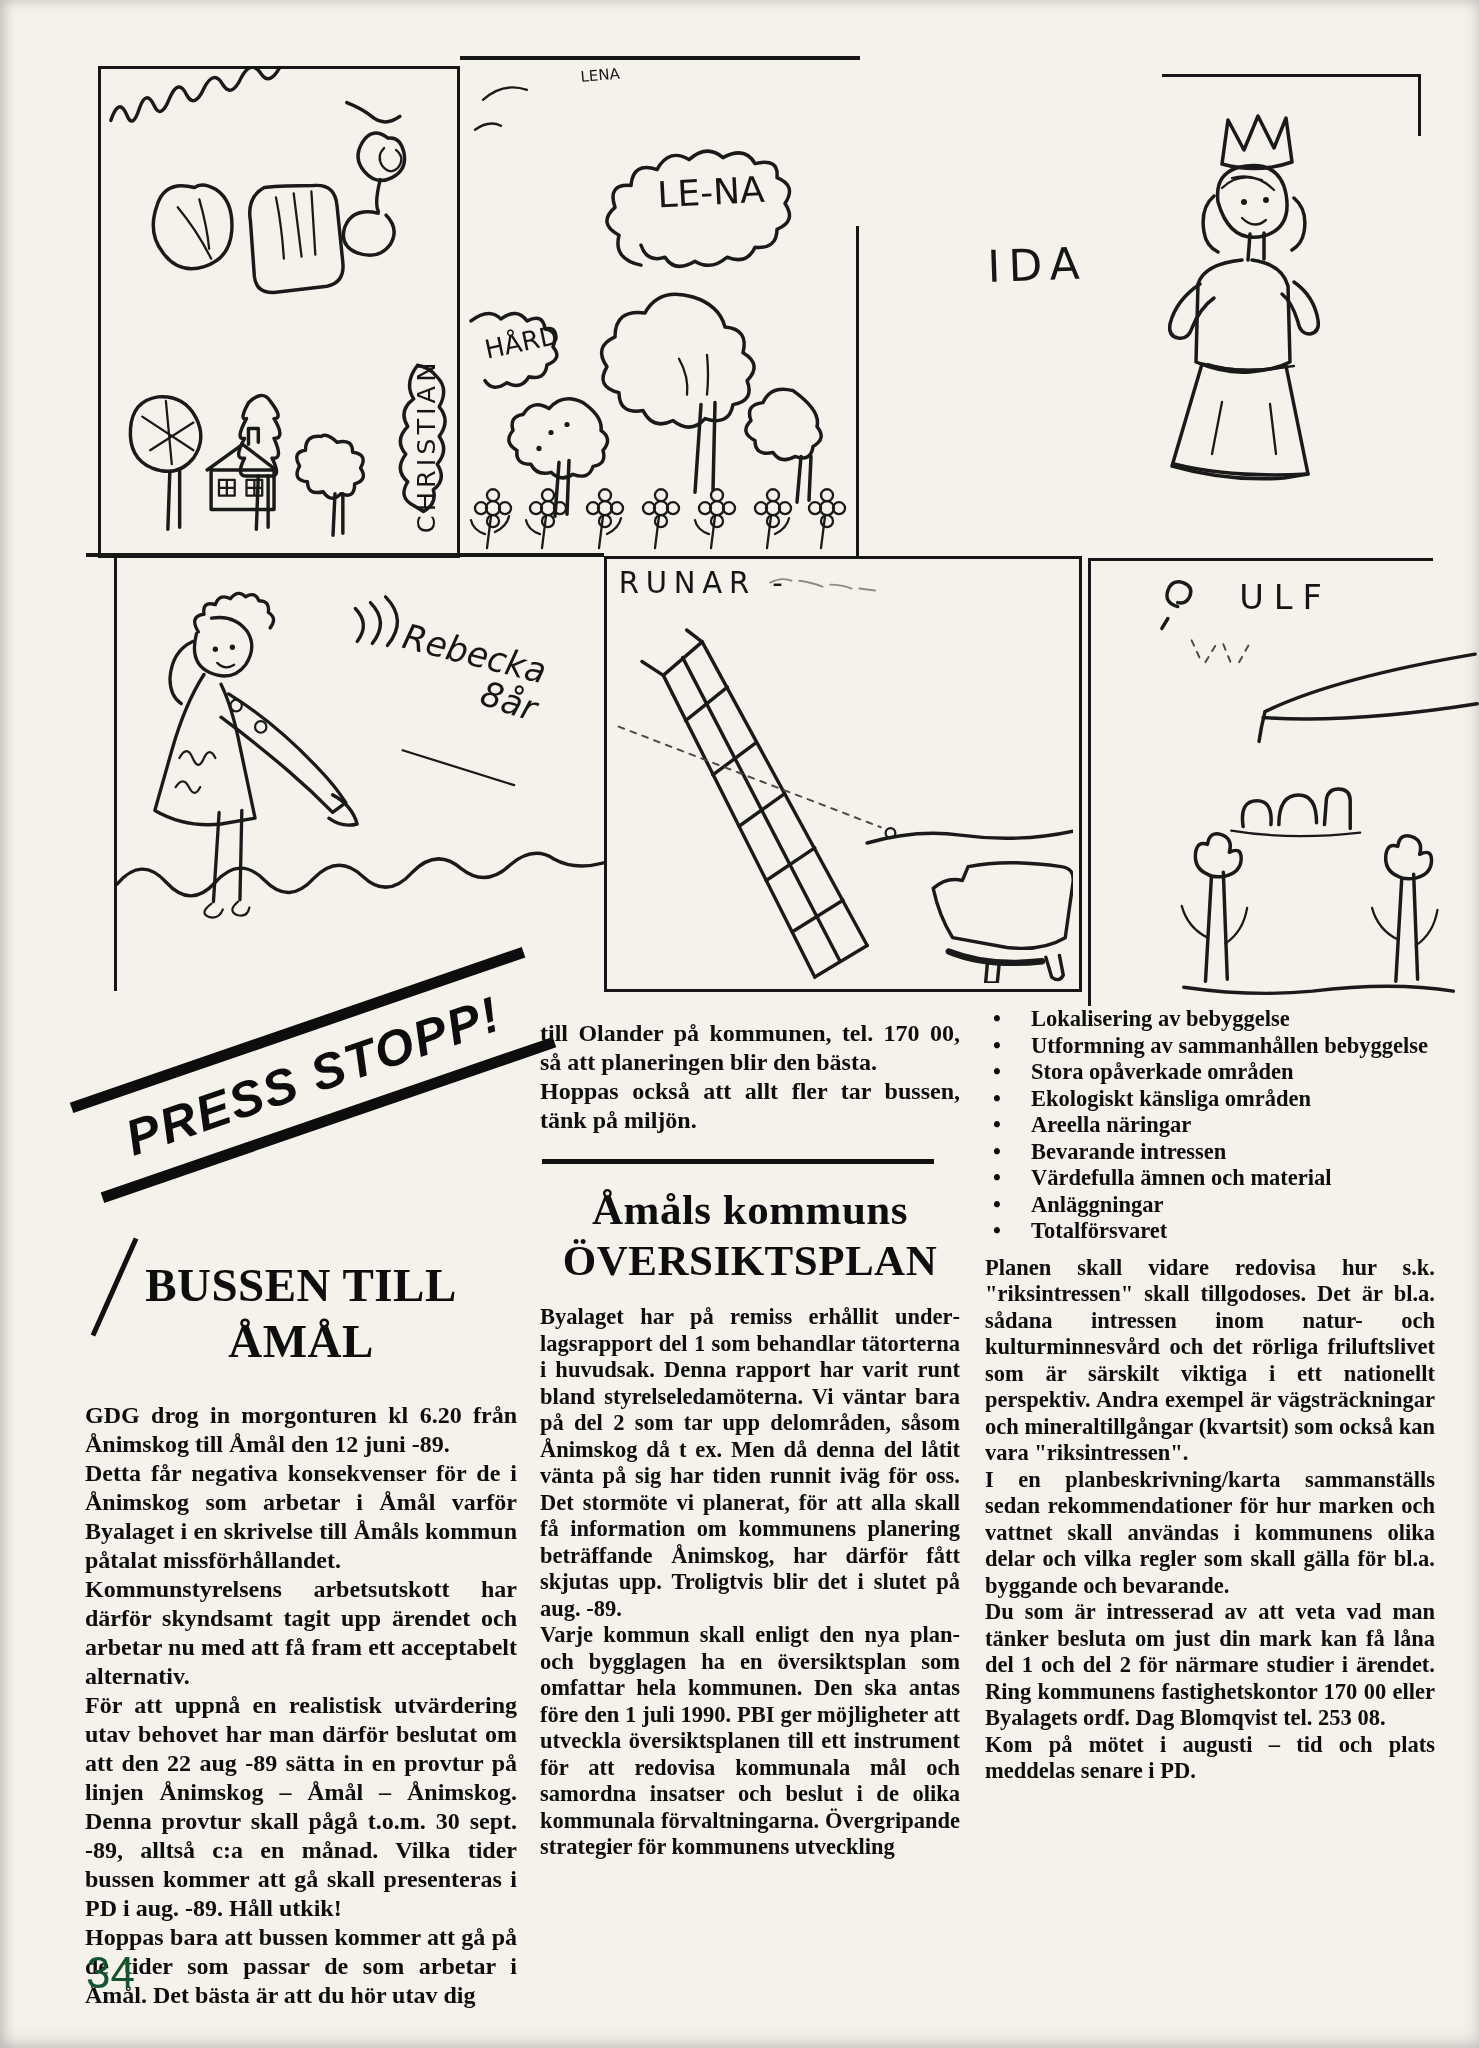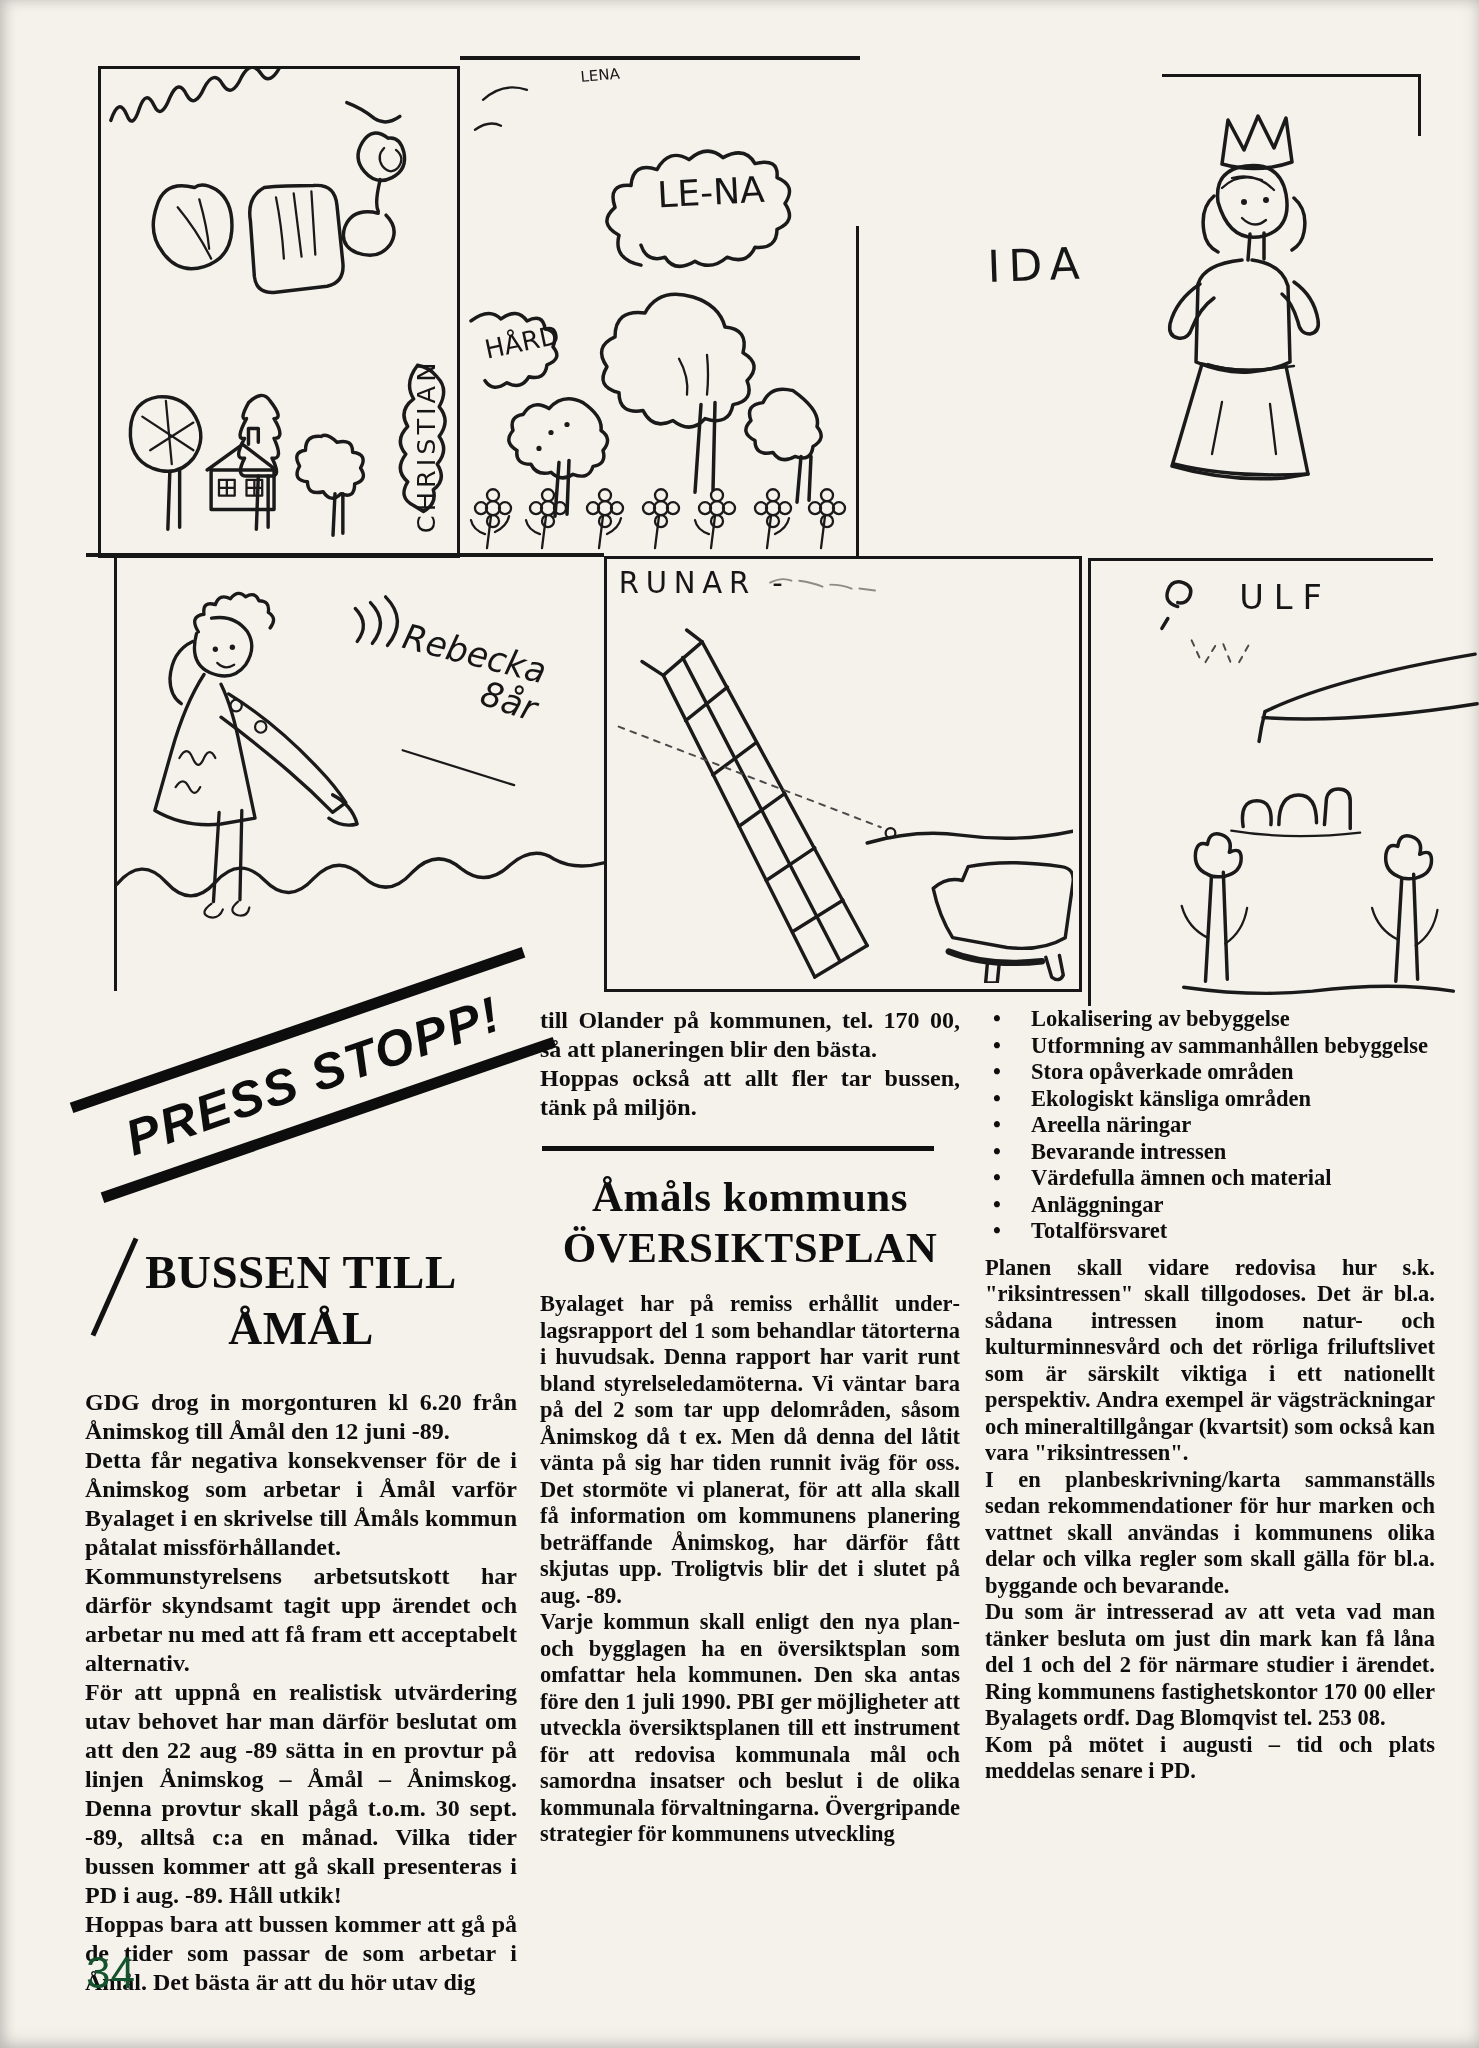--- a/index.html
+++ b/index.html
@@ -21,21 +21,21 @@
   .svgtext{fill:#161616;stroke:none;font-family:"DejaVu Sans",sans-serif;}
   .svgtext.it{font-style:italic;}
   
   .press{position:absolute;left:74px;top:1022px;width:478px;transform:rotate(-19deg);transform-origin:50% 50%;}
   .press-inner{border-top:11px solid #0d0d0d;border-bottom:11px solid #0d0d0d;padding:14px 4px 12px 4px;
     text-align:center;font-family:"Liberation Sans",sans-serif;font-weight:700;font-style:italic;
     font-size:50px;letter-spacing:2px;color:#0d0d0d;white-space:nowrap;}
   .press-tail{position:absolute;left:112px;top:1234px;width:5px;height:106px;background:#111;transform:rotate(24deg);}
   
   .col{position:absolute;}
-  .body-l{font-size:24px;line-height:29px;font-weight:700;text-align:justify;}
+  .body-l{font-size:24px;line-height:29px;font-weight:700;text-align:justify;margin-top:13px;}
   .body-m{font-size:22.5px;line-height:26.5px;font-weight:700;text-align:justify;}
   .col p{margin:0;}
   .headline{font-weight:700;text-align:center;margin:0;}
   .head-l{font-size:47px;line-height:56px;letter-spacing:.5px;}
   .head-m{font-size:43px;line-height:51px;letter-spacing:.5px;}
   .divider{height:5px;background:#111;width:392px;margin:24px 0 20px 2px;}
   .bullet-item{display:flex;}
   .bullet-item .dot{width:46px;padding-left:8px;box-sizing:border-box;}
   .bullet-item .bullet-text{flex:1;text-align:left;}
   .italic{}

